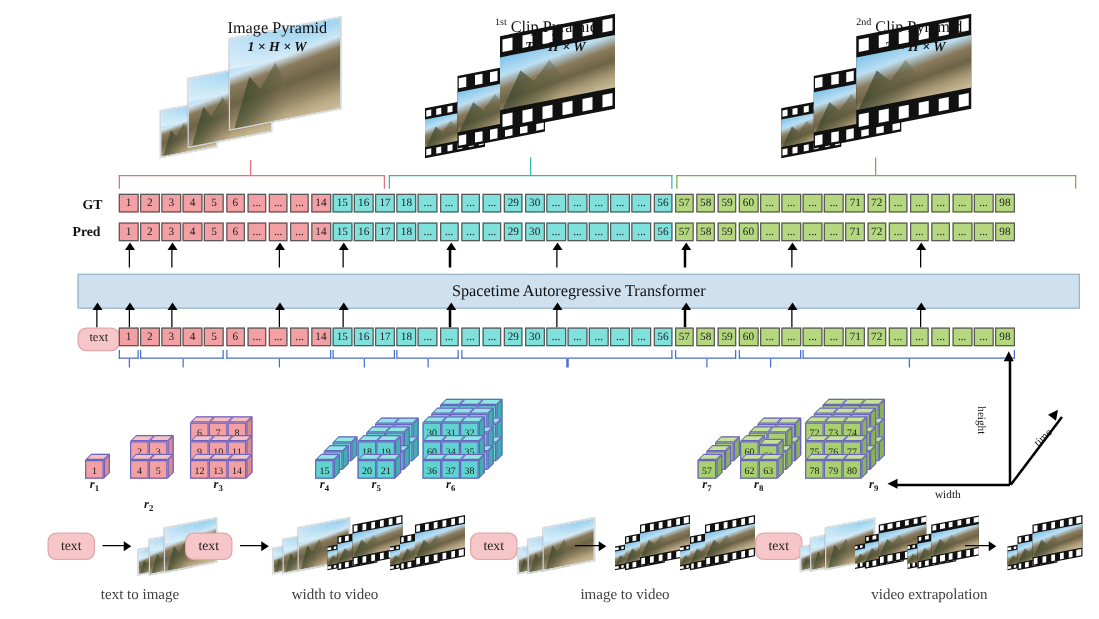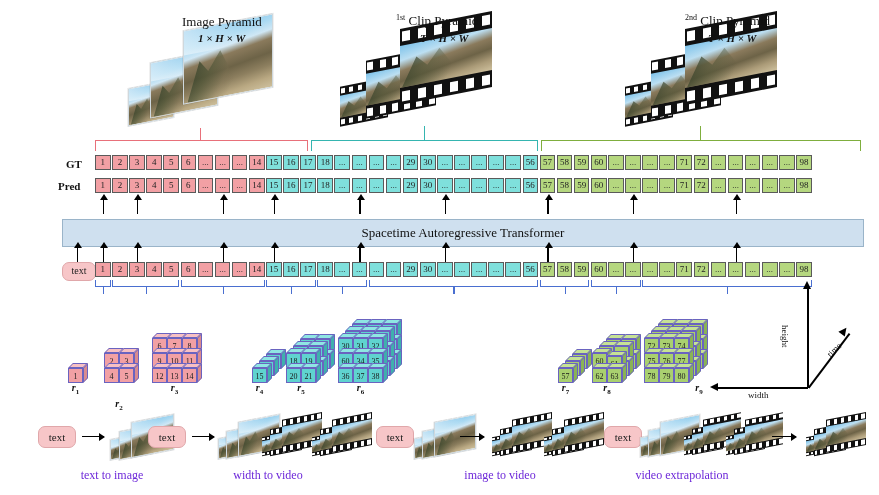--- a/index.html
+++ b/index.html
@@ -75,21 +75,21 @@
   .rlab{position:absolute;font-family:"Liberation Serif",serif;font-size:10px;font-weight:bold;
         font-style:italic;text-align:center;color:#111;}
   .rlab sub{font-size:7px;font-style:normal;}
 
   
   .axline{position:absolute;background:#000;}
   .axlab{position:absolute;font-family:"Liberation Serif",serif;font-size:9px;color:#111;}
 
   
   .task-cap{position:absolute;font-family:"Liberation Serif",serif;font-size:12px;
-            text-align:center;color:#6d28d9;white-space:nowrap;}
+            text-align:center;color:#404040;white-space:nowrap;}
   .rarrow{position:absolute;height:1.4px;background:#000;}
   .rarrow::after{content:"";position:absolute;right:-1px;top:-3.3px;
       border-top:4px solid transparent;border-bottom:4px solid transparent;border-left:6px solid #000;}
 </style>
 </head>
 <body>
 
 <div class="abs" style="left:128px;top:14px;width:160px;height:125px;">
   <div class="photo" style="left:0px;top:70px;width:44px;height:36px;"></div>
   <div class="photo" style="left:22px;top:42px;width:66px;height:54px;"></div>
@@ -1368,14 +1368,14 @@
       <div class="inner"></div>
       <div class="holes b">
         <i></i>
         <i></i>
         <i></i>
         <i></i>
         <i></i>
         <i></i>
       </div>
     </div>
-    <div class="task-cap" style="left: 612px; top: 468px; width: 140px;">video extrapolation</div>
+    <div class="task-cap" style="left: 650px; top: 468px; width: 140px; text-align: right;">video extrapolation</div>
   </div>
 
 </body></html>

